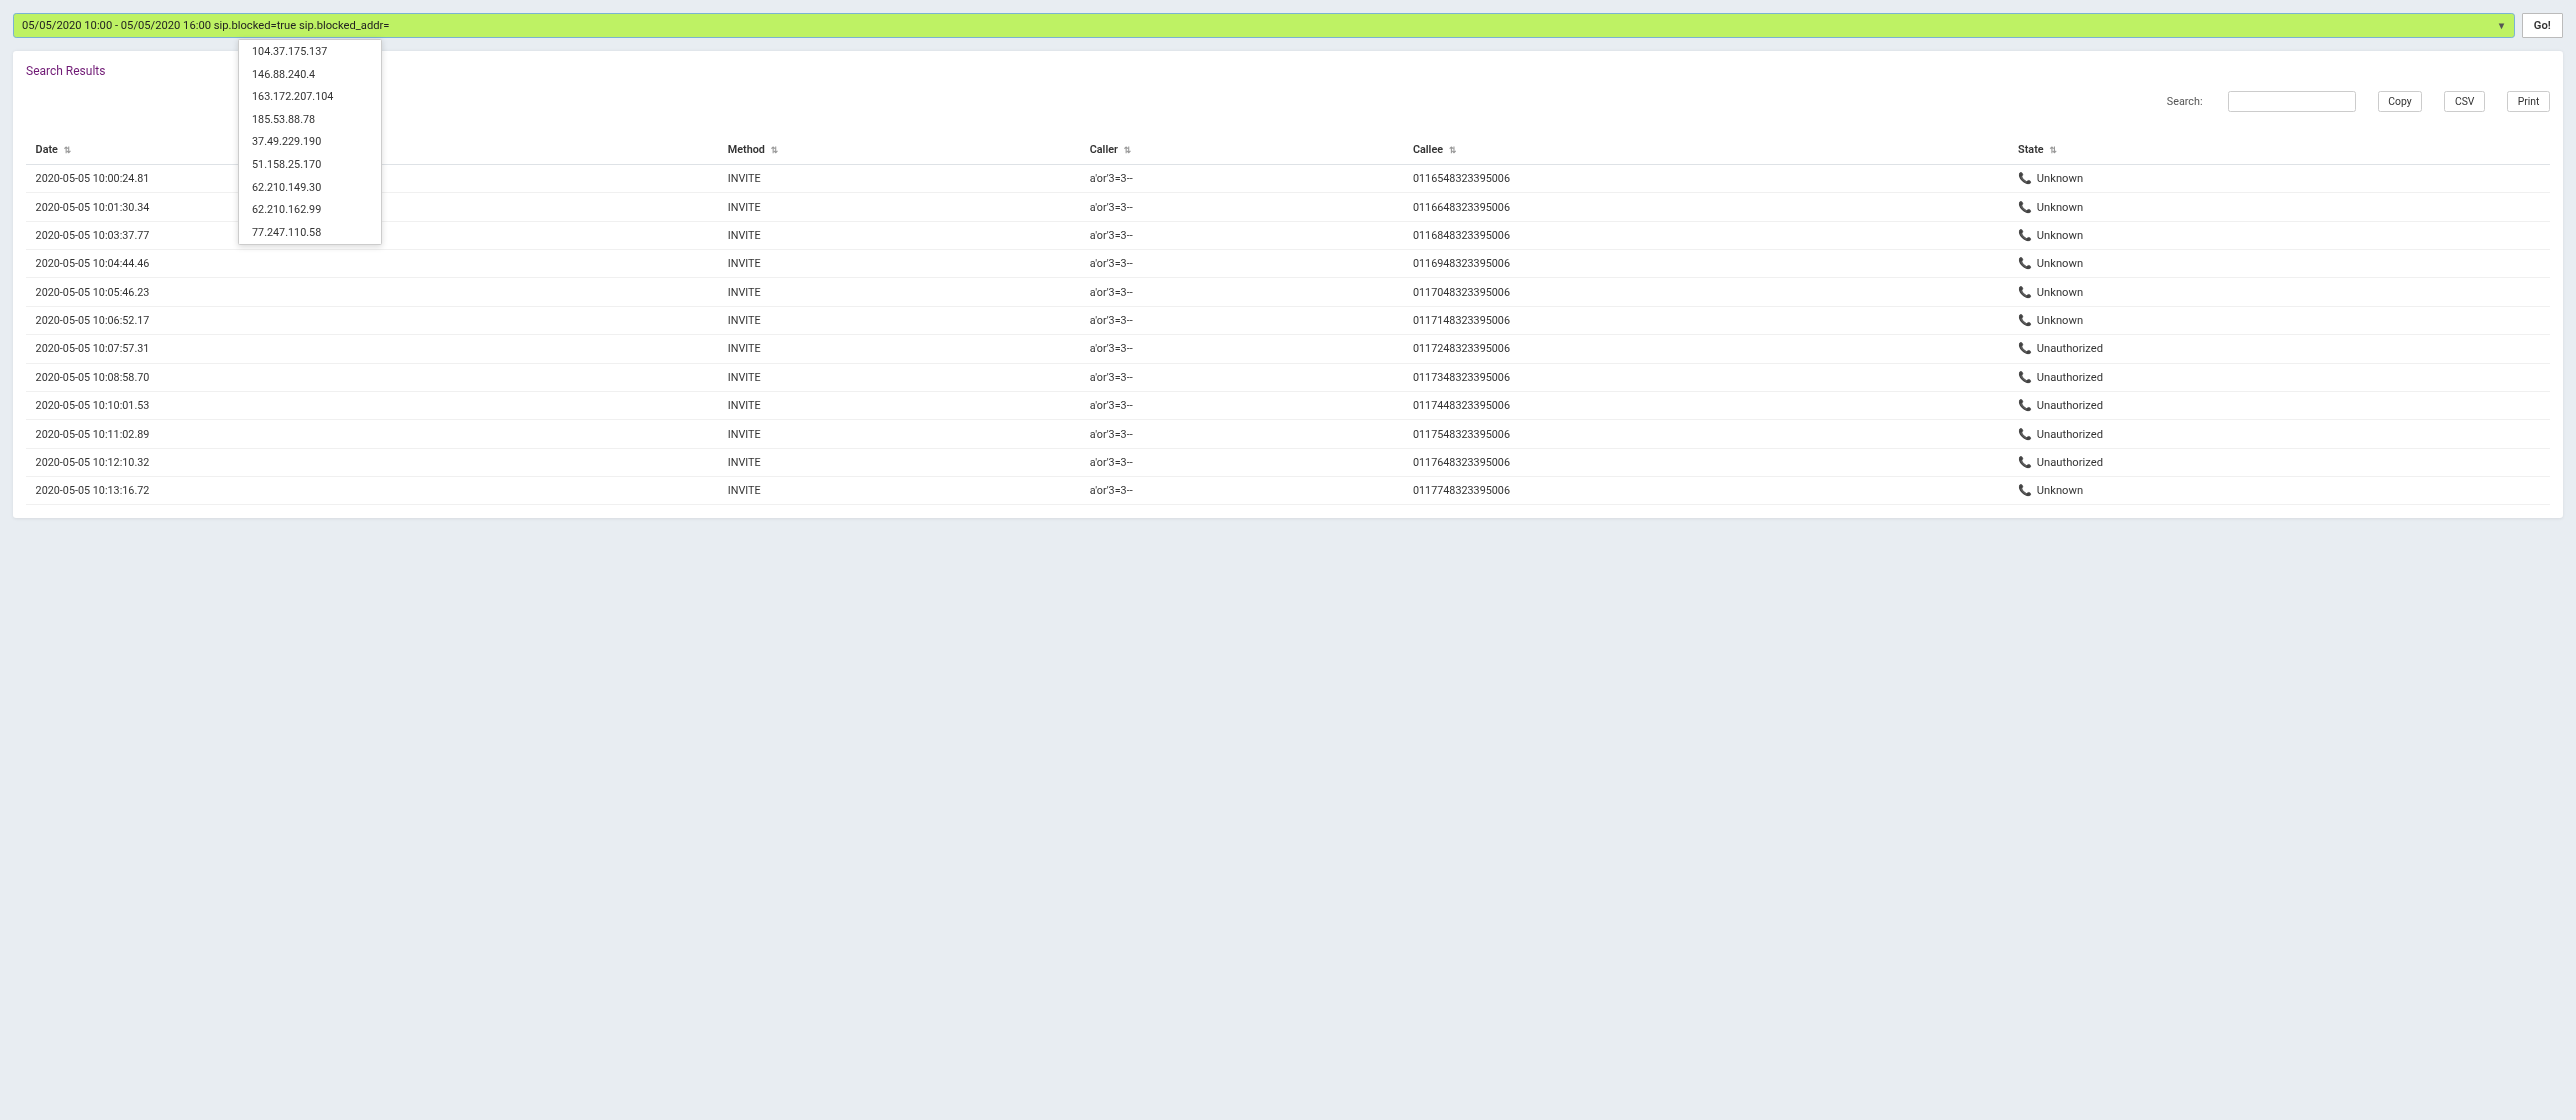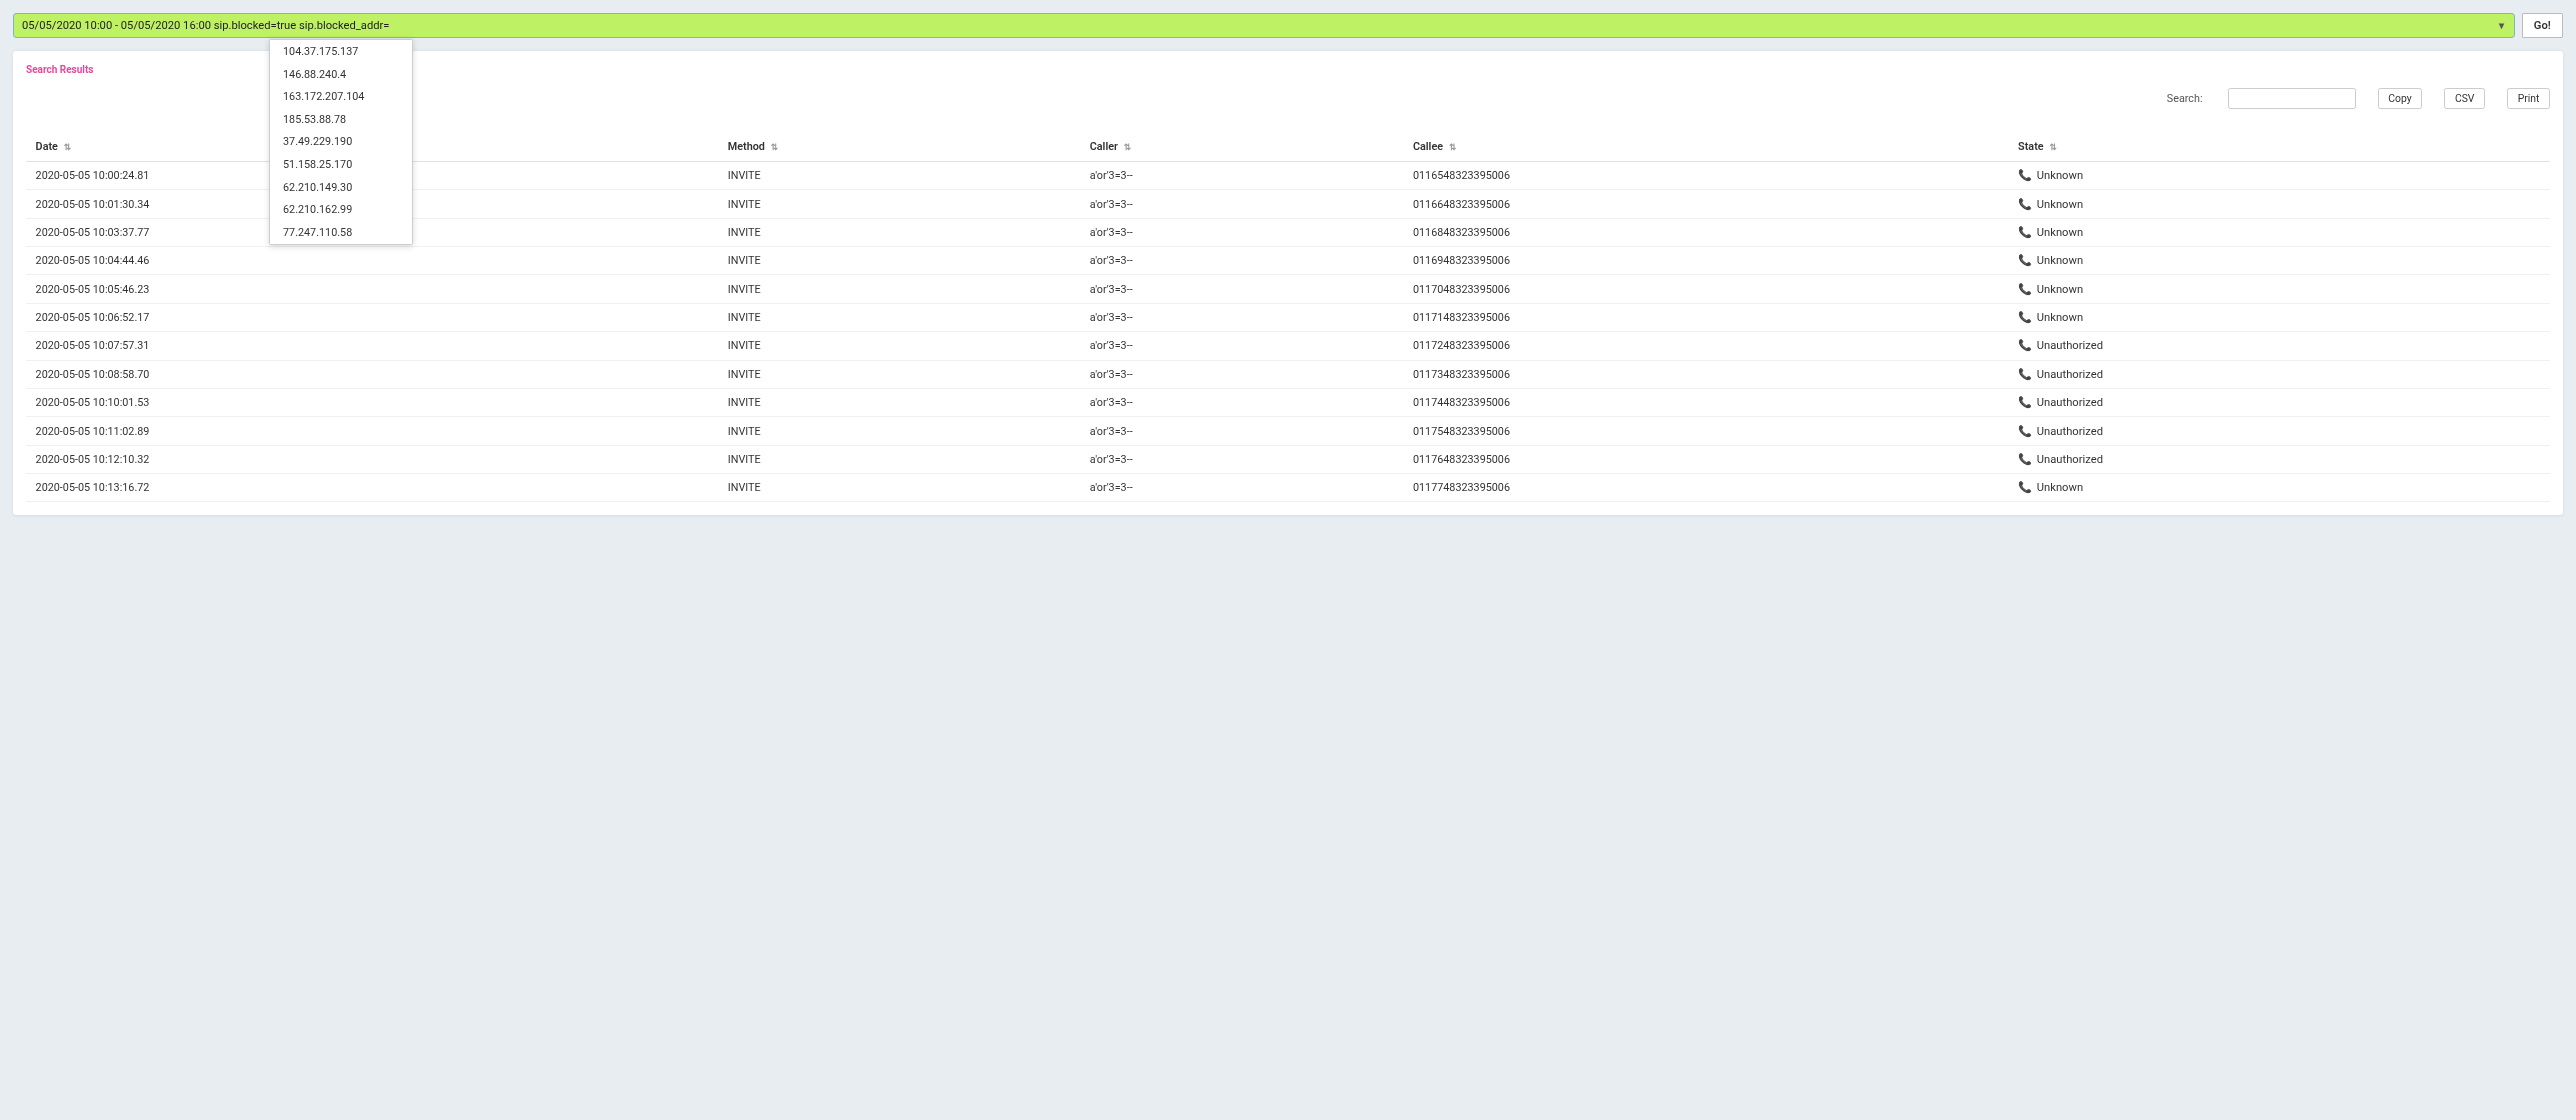--- a/index.html
+++ b/index.html
@@ -66,41 +66,40 @@
     .autocomplete-dropdown {
       position: absolute;
       top: calc(100% + 1.6px);
       left: 225px;
       background: white;
       border: 0.8px solid #ccc;
       border-radius: 1.6px;
       box-shadow: 0 1.6px 6.4px rgba(0,0,0,0.15);
       z-index: 100;
       min-width: 144px;
-      margin-left: 31px;
     }
 
     .autocomplete-item {
       padding: 4.8px 13px;
       cursor: pointer;
       color: #333;
       font-size: 10.8px;
     }
 
     .search-results-card {
       background: white;
       border-radius: 3.2px;
       box-shadow: 0 0.8px 3.2px rgba(0,0,0,0.08);
       padding: 13px;
     }
 
     .results-title {
-      font-size: 10px;
-      font-weight: 700;
-      color: #ec4899;
+      font-size: 12px;
+      font-weight: 400;
+      color: #701a75;
       margin-bottom: 13px;
     }
 
     .table-toolbar {
       display: flex;
       justify-content: flex-end;
       align-items: center;
       gap: 22px;
       margin-bottom: 23px;
     }

